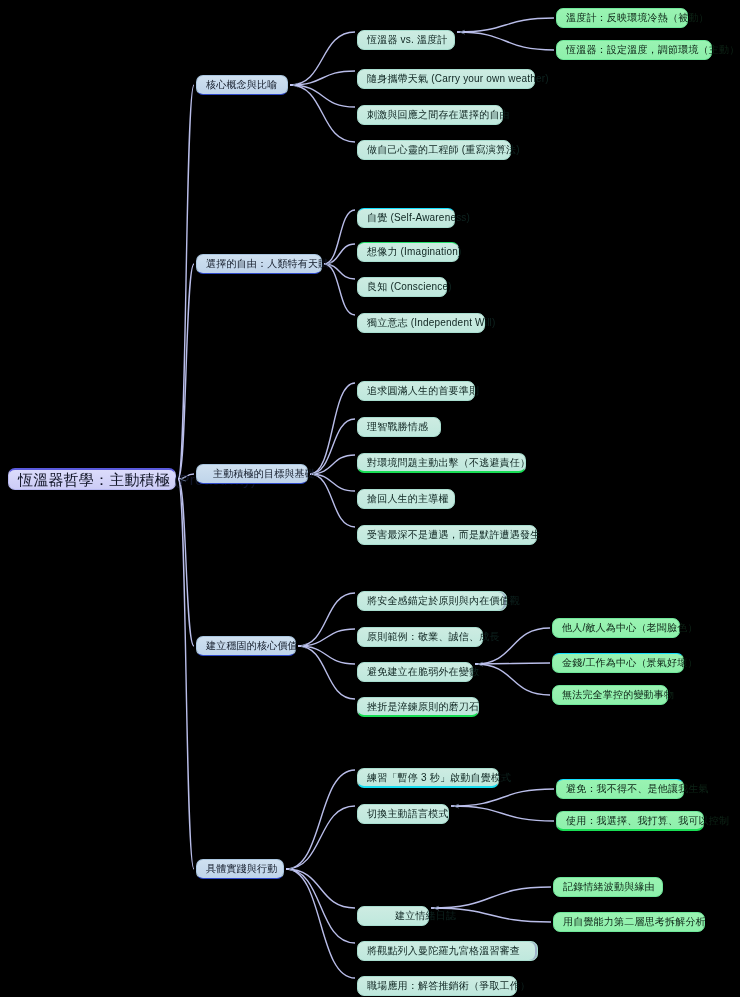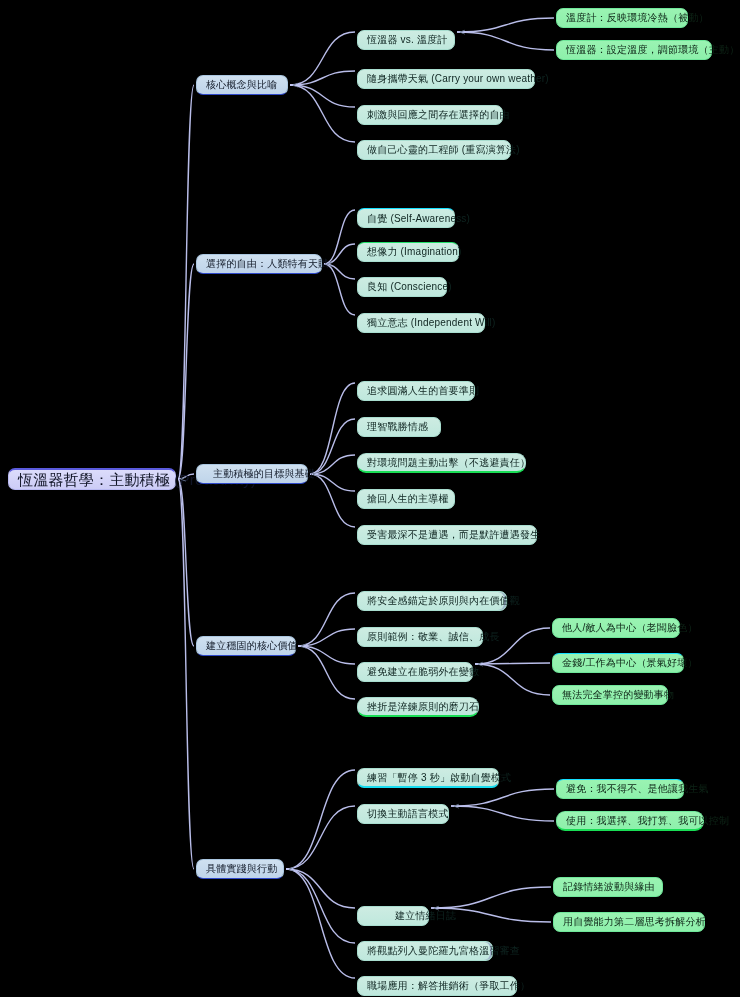--- a/index.html
+++ b/index.html
@@ -48,21 +48,21 @@
     margin-top:8px;
   }
   
   .lvl4{
     background:linear-gradient(180deg,#9af3b2 0%,#8df0ab 100%);
     border:1px solid #6fe79a;
     color:#0d2416;
   }
   .topcyan{border-top:1.5px solid #16e0ff;}
   .topgreen{border-top:1.5px solid #22e06a;}
-  .botgreen{border-bottom:2px solid #19dd55;border-radius:9px;}
+  .botgreen{border-bottom:2px solid #19dd55;}
   .botcyan{border-bottom:2px solid #17dcf0;}
   .rightbar{box-shadow:0 1px 2px rgba(0,0,0,.55), inset -2px 0 0 0 #9fb2c9;}
 
   .caret{
     position:absolute;
     font-size:8px;
     color:#6f7f96;
     font-family:"DejaVu Sans",sans-serif;
     transform:translate(0,-50%);
     user-select:none;
@@ -135,21 +135,21 @@
       <div class="node lvl3" style="left: 357px; top: 97px; width: 146px; height: 20px;">
         <span>刺激與回應之間存在選擇的自由</span>
       </div>
       <div class="node lvl3" style="left: 357px; top: 132px; width: 154px; height: 20px;">
         <span>做自己心靈的工程師 (重寫演算法)</span>
       </div>
       <div class="node lvl2" style="left: 196px; top: 254px; width: 126px; height: 20px;">
         <span>選擇的自由：人類特有天賦</span>
       </div>
       <div class="caret" style="left: 326px; top: 264px;">&lt;</div>
-      <div class="node lvl3 topcyan" style="left: 357px; top: 200px; width: 98px; height: 20px; align-items: flex-end;">
+      <div class="node lvl3 topcyan" style="left: 357px; top: 200px; width: 98px; height: 20px;">
         <span>自覺 (Self-Awareness)</span>
       </div>
       <div class="node lvl3 topgreen" style="left: 357px; top: 234px; width: 102px; height: 20px;">
         <span>想像力 (Imagination)</span>
       </div>
       <div class="node lvl3" style="left: 357px; top: 269px; width: 90px; height: 20px;">
         <span>良知 (Conscience)</span>
       </div>
       <div class="node lvl3" style="left: 357px; top: 305px; width: 128px; height: 20px;">
         <span>獨立意志 (Independent Will)</span>
@@ -219,20 +219,20 @@
       <div class="node lvl3" style="left: 357px; top: 898px; width: 72px; height: 20px; padding-left: 37px;">
         <span>建立情緒日誌</span>
       </div>
       <div class="caret" style="left: 433px; top: 908px;">&lt;</div>
       <div class="node lvl4" style="left: 553px; top: 877px; width: 110px; height: 20px;">
         <span>記錄情緒波動與緣由</span>
       </div>
       <div class="node lvl4" style="left: 553px; top: 912px; width: 152px; height: 20px;">
         <span>用自覺能力第二層思考拆解分析</span>
       </div>
-      <div class="node lvl3 rightbar" style="left: 357px; top: 933px; width: 136px; height: 20px;">
+      <div class="node lvl3 rightbar" style="left: 357px; top: 933px; width: 181px; height: 20px;">
         <span>將觀點列入曼陀羅九宮格溫習審查</span>
       </div>
       <div class="node lvl3" style="left: 357px; top: 968px; width: 160px; height: 20px;">
         <span>職場應用：解答推銷術（爭取工作）</span>
       </div>
     </div>
 </div>
 
 </body></html>

